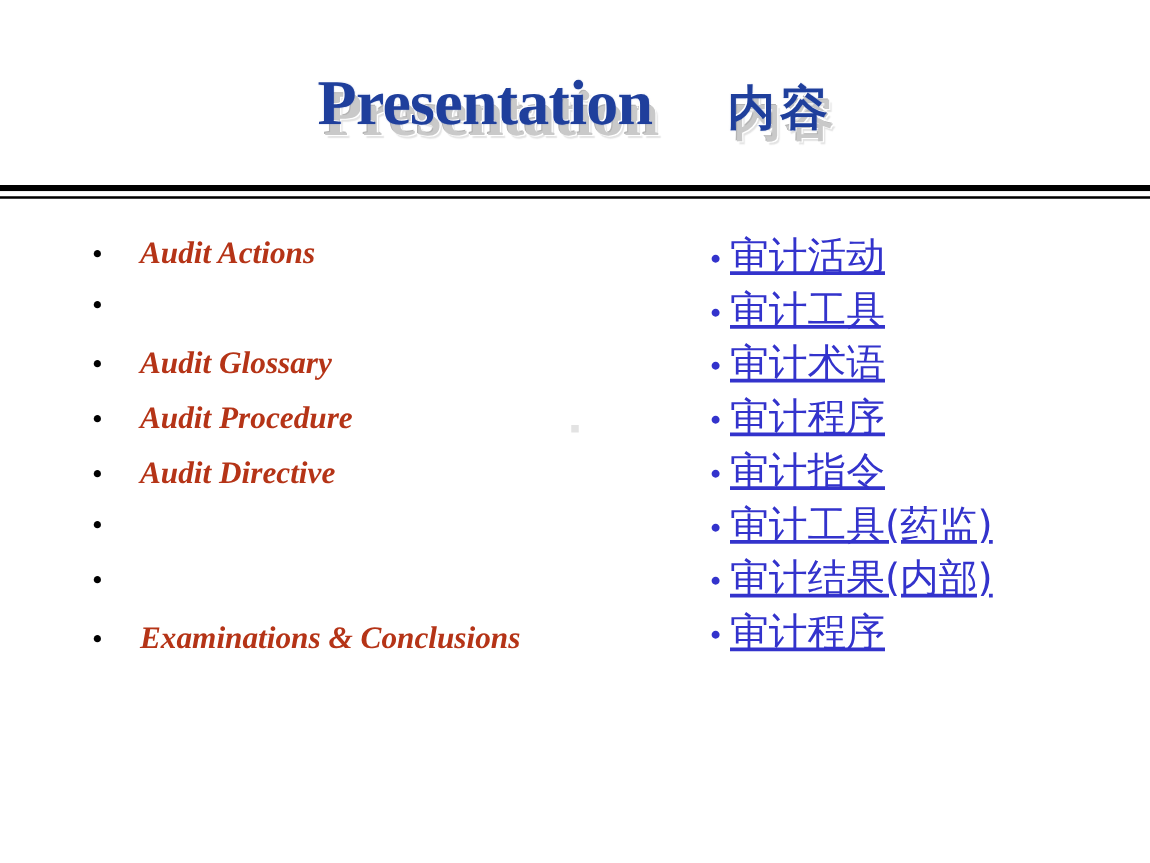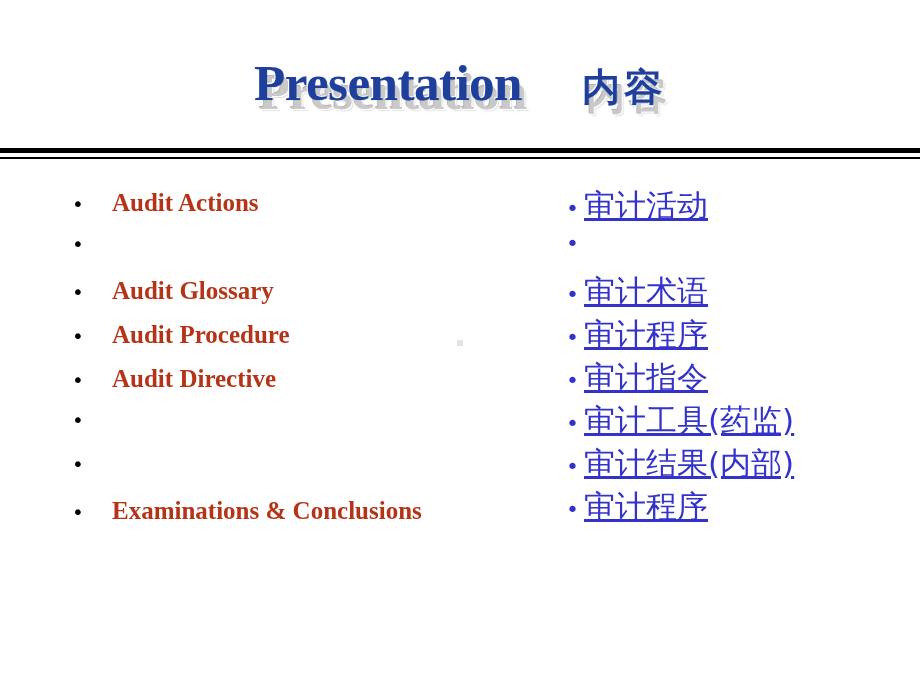--- a/index.html
+++ b/index.html
@@ -119,20 +119,21 @@
     line-height: 1;
     width: 40px;
     flex: 0 0 40px;
   }
   #col-left .li-text {
     color: #b53417;
     font-family: "Liberation Serif", "DejaVu Serif", serif;
     font-weight: bold;
     font-size: 25px;
     line-height: 1;
+    font-style: italic;
   }
 
   
   #col-right .li { height: 43px; }
   #col-right .bullet {
     color: #3333cc;
     font-family: "DejaVu Sans", "Liberation Sans", sans-serif;
     font-size: 22px;
     line-height: 1;
     width: 18px;
@@ -212,20 +213,21 @@
     </div>
   </div>
 
   <div class="col" id="col-right">
     <div class="li">
       <span class="bullet">•</span>
       <span class="li-text">审计活动</span>
     </div>
     <div class="li">
       <span class="bullet">•</span>
+      <span class="li-text">审计工具</span>
     </div>
     <div class="li">
       <span class="bullet">•</span>
       <span class="li-text">审计术语</span>
     </div>
     <div class="li">
       <span class="bullet">•</span>
       <span class="li-text">审计程序</span>
     </div>
     <div class="li">

